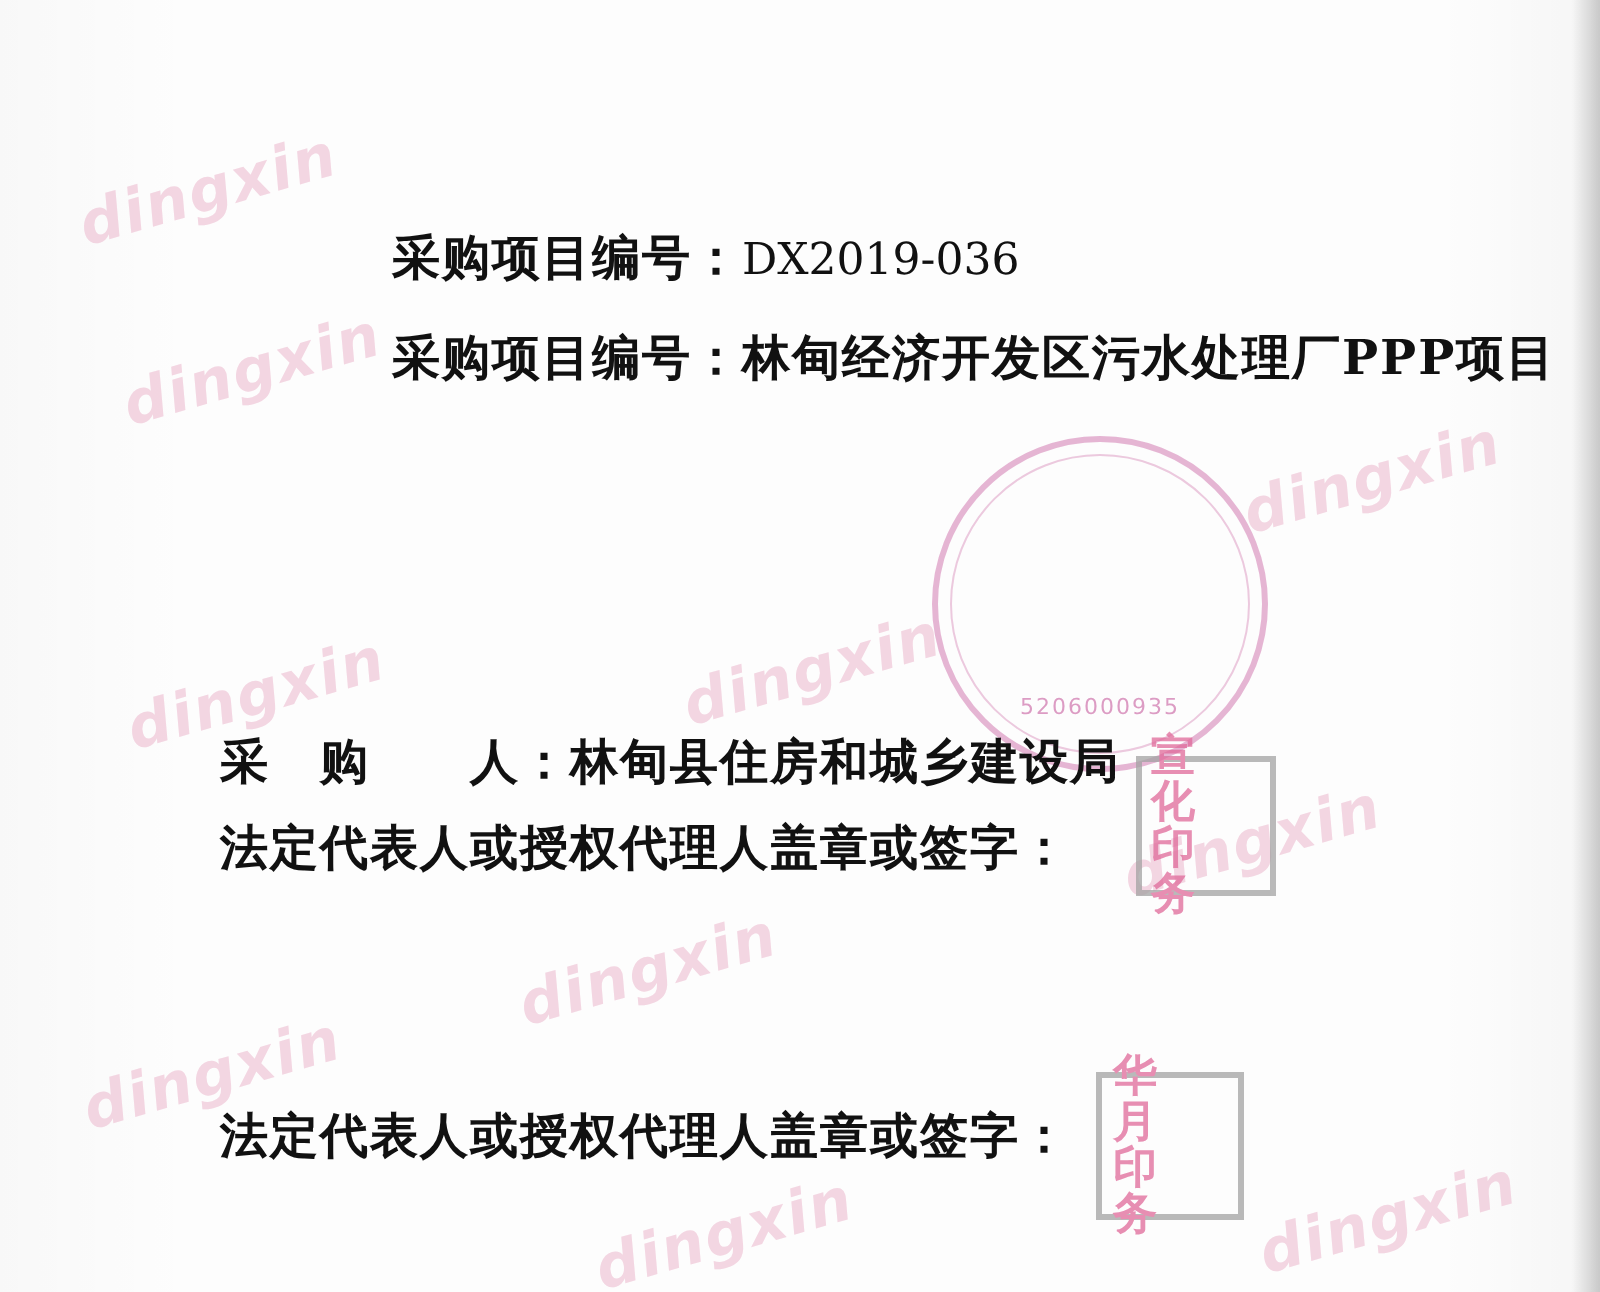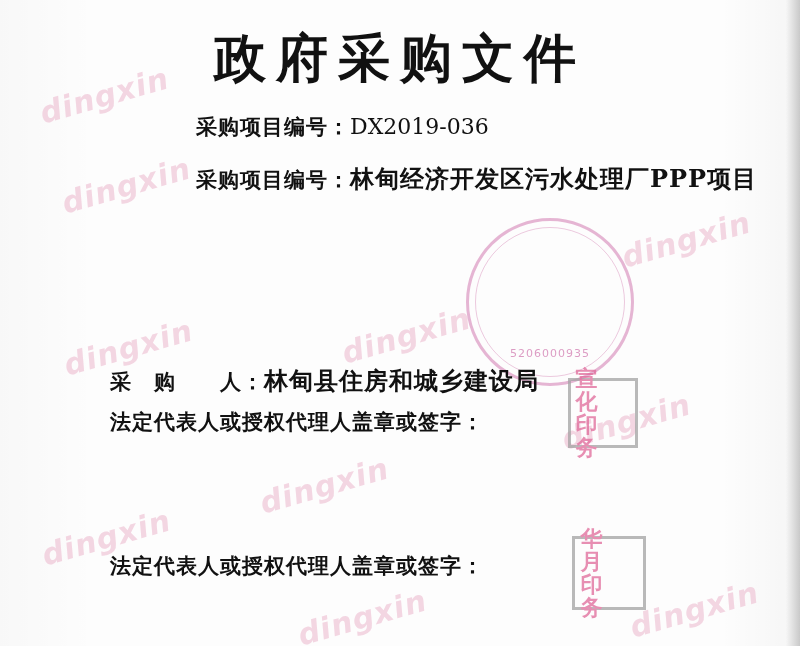--- a/index.html
+++ b/index.html
@@ -70,21 +70,21 @@
 
   .line {
     position: absolute;
     z-index: 6;
     color: #111;
     white-space: nowrap;
   }
 
   .lbl {
     font-weight: 700;
-    font-size: 21px;
+    font-size: 24px;
     letter-spacing: 1px;
   }
   .val {
     font-weight: 700;
     font-size: 24px;
     letter-spacing: 1px;
   }
   .val-ascii {
     font-weight: 400;
     font-size: 22px;
@@ -203,21 +203,21 @@
     text-align: center;
   }
   #stamp-sq-top {
     left: 568px;
     top: 378px;
     width: 64px;
     height: 64px;
     font-size: 22px;
   }
   #stamp-sq-bottom {
-    left: 572px;
+    left: 548px;
     top: 536px;
     width: 68px;
     height: 68px;
     font-size: 22px;
   }
   .sq-inner {
     display: grid;
     grid-template-columns: 1fr 1fr;
     gap: 0 2px;
   }
@@ -260,21 +260,20 @@
 
 
   <div class="stamp sq-stamp" id="stamp-sq-top">
     <span class="sq-inner">宣化印务</span>
   </div>
 
   <div class="stamp sq-stamp" id="stamp-sq-bottom">
     <span class="sq-inner">华月印务</span>
   </div>
 
-  <div class="doc-title">政府采购文件</div>
 
   <div class="line" id="row-project-no">
     <span class="lbl">采购项目编号：</span><span class="val-ascii">DX2019-036</span>
   </div>
 
   <div class="line" id="row-project-name">
     <span class="lbl">采购项目编号：</span><span class="val">林甸经济开发区污水处理厂PPP项目</span>
   </div>
 
   <div class="line" id="row-buyer">

